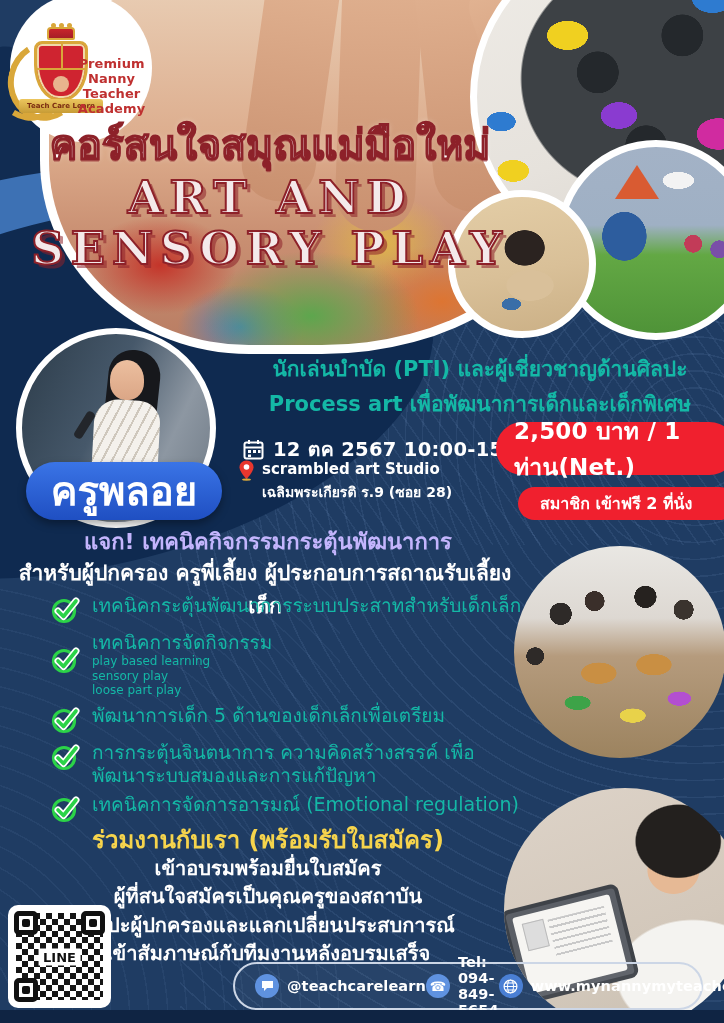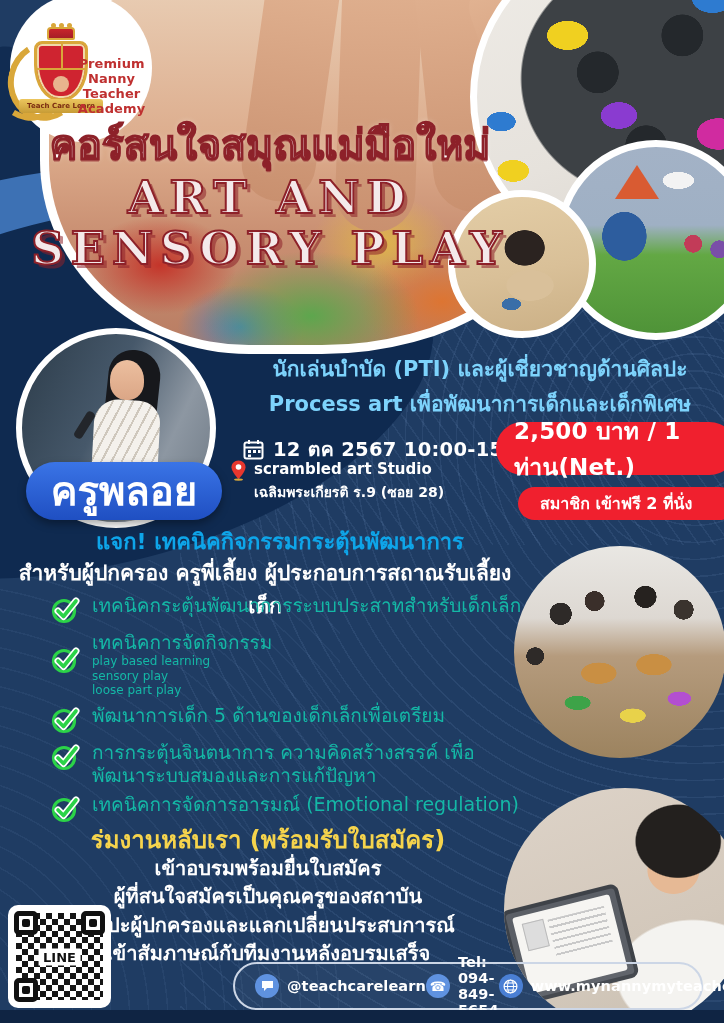--- a/index.html
+++ b/index.html
@@ -130,41 +130,41 @@
     background:repeating-linear-gradient(115deg,#f4f1ec 0 7px, #cfc8bd 7px 9px); }
   .fig-mic { position:absolute; left:58px; top:76px; width:9px; height:30px;
     background:#23262b; border-radius:4px; transform:rotate(32deg); }
   .pill-name { position:absolute; left:26px; top:462px; width:196px; height:58px; z-index:5;
     background:linear-gradient(180deg,#3a74e6,#1f4fc2); border-radius:32px;
     display:flex; align-items:center; justify-content:center;
     font-size:40px; font-weight:bold; color:#fff;
     box-shadow:0 4px 8px rgba(0,0,0,.35); }
 
   .cred { position:absolute; left:236px; top:352px; width:488px; text-align:center; z-index:3; }
-  .cred div { font-size:21px; font-weight:bold; color:#7dd3fc; line-height:1.65; }
+  .cred div { font-size:21px; font-weight:bold; color:#14b8a6; line-height:1.65; }
 
   .date-row { position:absolute; left:243px; top:434px; display:flex; align-items:center;
     gap:9px; z-index:3; }
   .date-row span { font-size:19.5px; font-weight:bold; color:#fff; letter-spacing:.3px; }
-  .venue-row { position:absolute; left:231px; top:460px; display:flex; gap:8px; z-index:3; }
+  .venue-row { position:absolute; left:239px; top:460px; display:flex; gap:8px; z-index:3; }
   .venue-txt .v1 { font-size:15px; font-weight:bold; color:#fff; }
   .venue-txt .v2 { font-size:14px; font-weight:bold; color:#fff; margin-top:3px; }
 
   .pill-price { position:absolute; left:496px; top:422px; width:240px; height:53px;
     background:#f0202e; border-radius:30px; z-index:4;
     display:flex; align-items:center; padding-left:18px;
     font-size:23px; font-weight:bold; color:#fff; letter-spacing:.2px; }
   .badge-member { position:absolute; left:518px; top:487px; width:218px; height:33px;
     background:#f0202e; border-radius:17px; z-index:4;
     display:flex; align-items:center; justify-content:flex-start; padding-left:22px;
     font-size:16px; font-weight:bold; color:#fff; }
 
   
-  .gv-h1 { position:absolute; left:26px; top:524px; width:508px; text-align:center;
-    font-size:22px; font-weight:bold; color:#0ea5e9; z-index:3; }
+  .gv-h1 { position:absolute; left:14px; top:524px; width:508px; text-align:center;
+    font-size:22px; font-weight:bold; color:#c4b5fd; z-index:3; }
   .gv-h2 { position:absolute; left:4px; top:556px; width:522px; text-align:center;
     font-size:21px; font-weight:bold; color:#fff; z-index:3; }
   .checklist { position:absolute; left:50px; top:594px; width:478px; z-index:3; }
   .chk-row { display:flex; gap:12px; margin-bottom:6px; align-items:flex-start; }
   .chk-ico { flex:0 0 30px; margin-top:1px; }
   .chk-txt { font-size:19px; font-weight:normal; color:#14b8a6; line-height:1.22; }
   .chk-txt .en-sub { font-size:12px; display:block; }
 
   .rc-h { position:absolute; left:14px; top:820px; width:508px; text-align:center;
     font-size:24px; font-weight:bold; color:#f6d44c; z-index:3; }
@@ -373,21 +373,21 @@
         <circle cx="14" cy="16" r="10.5" fill="none" stroke="#2bd348" stroke-width="3.2"></circle>
         <polyline points="8,16 13.5,21.5 26,6" fill="none" stroke="#ffffff" stroke-width="7" stroke-linecap="round" stroke-linejoin="round"></polyline>
         <polyline points="8,16 13.5,21.5 26,6" fill="none" stroke="#2bd348" stroke-width="3.6" stroke-linecap="round" stroke-linejoin="round"></polyline>
       </svg>
       <div class="chk-txt">
         <span>เทคนิคการจัดการอารมณ์ (Emotional regulation)</span>
       </div>
     </div>
   </div>
 
-  <div class="rc-h">ร่มงานหลับเรา (พร้อมรับใบสมัคร)</div>
+  <div class="rc-h">ร่วมงานกับเรา (พร้อมรับใบสมัคร)</div>
   <div class="rc-lines">
     <div>เข้าอบรมพร้อมยื่นใบสมัคร</div>
     <div>ผู้ที่สนใจสมัครเป็นคุณครูของสถาบัน</div>
     <div>พบปะผู้ปกครองและแลกเปลี่ยนประสบการณ์</div>
     <div>เข้าสัมภาษณ์กับทีมงานหลังอบรมเสร็จ</div>
   </div>
 
   <div class="circle-photo c-workshop"></div>
   <div class="circle-photo c-tablet">
     <div class="tablet">

